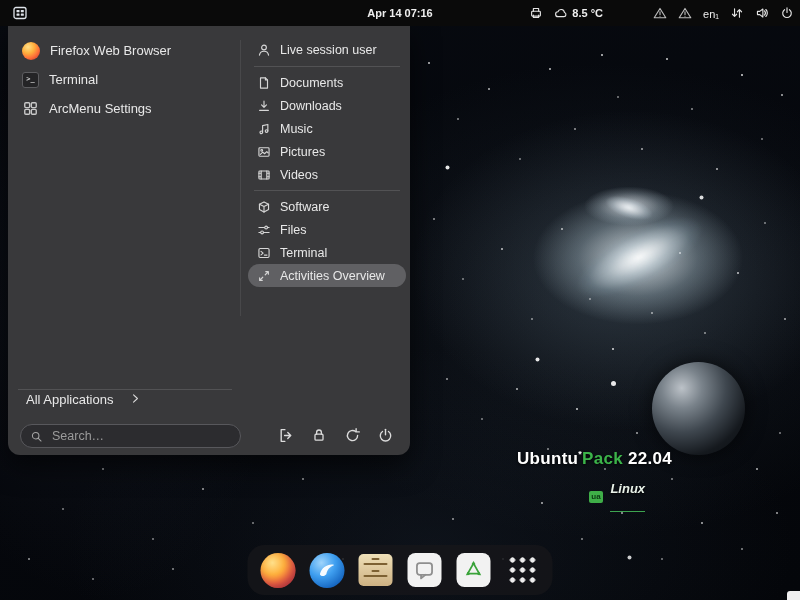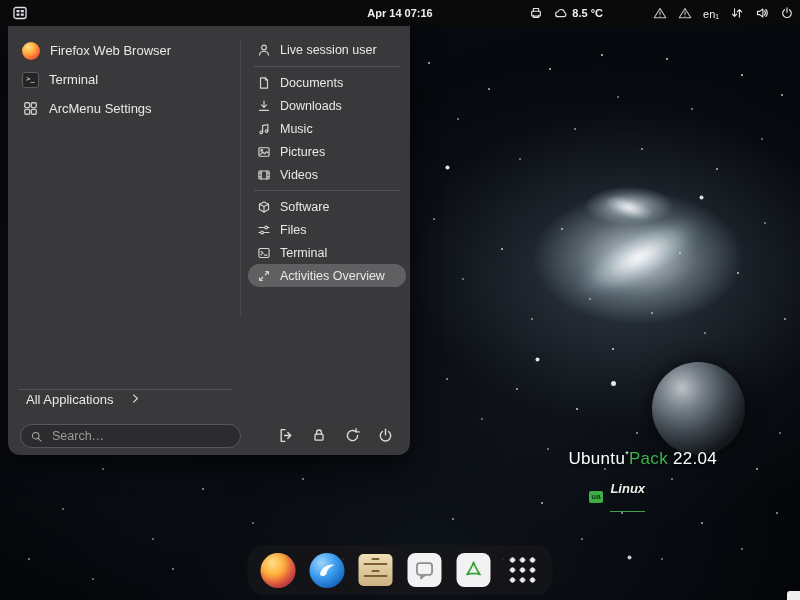--- a/index.html
+++ b/index.html
@@ -42,22 +42,22 @@
     581px 538px 0 0 rgba(255,255,255,.55),621px 512px 0 0 rgba(255,255,255,.65),661px 558px 0 0 rgba(255,255,255,.5),
     701px 522px 0 0 rgba(255,255,255,.7),741px 548px 0 0 rgba(255,255,255,.55),776px 512px 0 0 rgba(255,255,255,.65),
     302px 478px 0 0 rgba(255,255,255,.6),252px 522px 0 0 rgba(255,255,255,.5),202px 488px 0 0 rgba(255,255,255,.65),
     152px 538px 0 0 rgba(255,255,255,.5),102px 468px 0 0 rgba(255,255,255,.6),62px 508px 0 0 rgba(255,255,255,.5),
     342px 558px 0 0 rgba(255,255,255,.6),92px 578px 0 0 rgba(255,255,255,.5),172px 568px 0 0 rgba(255,255,255,.55),
     28px 558px 0 0 rgba(255,255,255,.6);}
   .stars-bright{position:absolute;left:0;top:0;width:3px;height:3px;border-radius:50%;box-shadow:
     612px 382px 0 1px rgba(255,255,255,.9),446px 166px 0 .5px rgba(255,255,255,.9),700px 196px 0 .5px rgba(255,255,255,.85),
     536px 358px 0 .5px rgba(255,255,255,.9),628px 556px 0 .5px rgba(255,255,255,.8);}
 
-  .brand{position:absolute;left:517px;top:449px;width:200px;text-align:right;color:#fff;
-    font-size:17px;font-weight:normal;letter-spacing:.3px;text-shadow:0 1px 3px rgba(0,0,0,.85);}
+  .brand{position:absolute;left:517px;top:449px;width:200px;text-align:left;color:#fff;
+    font-size:17px;font-weight:bold;letter-spacing:.3px;text-shadow:0 1px 3px rgba(0,0,0,.85);}
   .brand sup{font-size:9px;}
   .brand .green{color:#3cb44a;}
   .brand .ver{margin-left:5px;}
   .ualogo{position:absolute;left:517px;top:481px;width:200px;text-align:center;}
   .uabadge{display:inline-block;vertical-align:middle;width:14px;height:12px;line-height:12px;margin-right:3px;
     background:#3fae48;color:#0b3a12;font-size:8px;font-weight:bold;border-radius:2px;text-align:center;}
   .ualinux{display:inline-block;vertical-align:middle;color:#e9f2e9;font-size:13px;font-weight:bold;font-style:italic;
     border-bottom:1.5px solid rgba(70,190,90,.85);padding-bottom:15px;text-shadow:0 1px 2px rgba(0,0,0,.8);}
 
   

